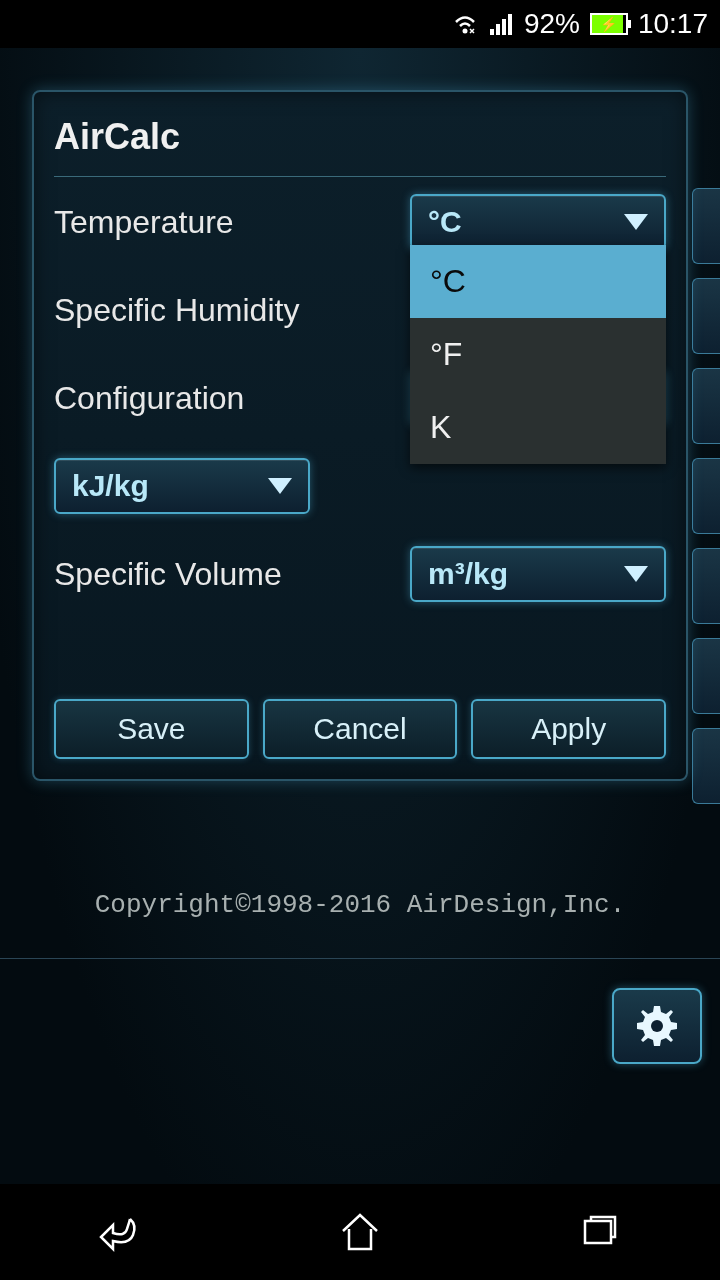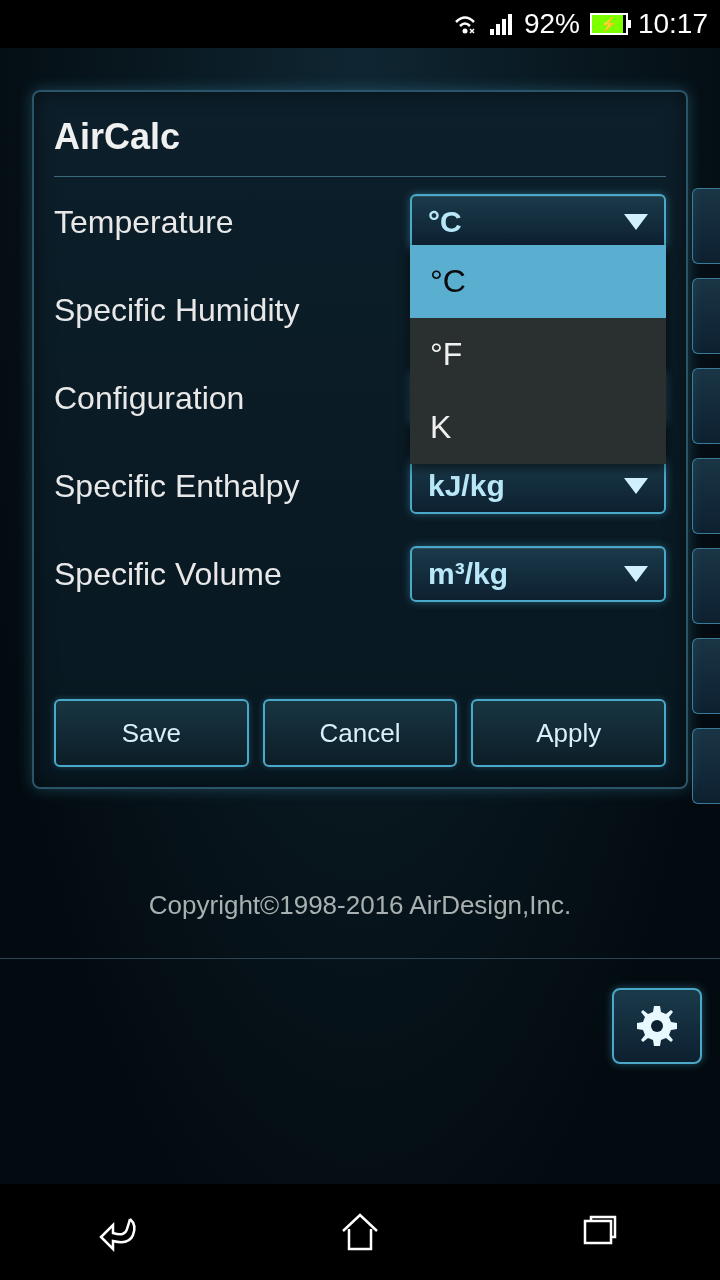--- a/index.html
+++ b/index.html
@@ -167,43 +167,43 @@
     }
     
     
     .button-row {
       display: flex;
       gap: 14px;
       margin-top: 100px;
     }
     .action-btn {
       flex: 1;
-      height: 68px;
+      height: 60px;
       background: linear-gradient(180deg, #183542 0%, #0c1e28 100%);
       border: 2px solid #4aa8c8;
       border-radius: 6px;
       color: #d8f0f8;
-      font-size: 26px;
+      font-size: 30px;
       display: flex;
       align-items: center;
       justify-content: center;
       box-shadow: 0 0 6px rgba(80, 180, 220, 0.3);
       cursor: pointer;
     }
     
     
     .copyright {
       position: absolute;
       top: 890px;
       left: 0;
       right: 0;
       text-align: center;
       font-size: 26px;
       color: #a8b0b0;
-      font-family: Liberation Sans, sans-serif;
+      font-family: Liberation Mono, monospace;
     }
     
     
     .bg-tab {
       position: absolute;
       right: 0;
       width: 28px;
       height: 76px;
       background: linear-gradient(180deg, #1a3545 0%, #0d2030 100%);
       border: 1px solid #3a7a98;
@@ -330,21 +330,20 @@
 
   <div class="config-row">
     <span class="config-label">Configuration</span>
     <div class="dropdown">
       <span>kPa</span>
       <span class="dropdown-arrow"></span>
     </div>
   </div>
 
   <div class="config-row">
-    <span class="config-label">Specific Enthalpy</span>
     <div class="dropdown">
       <span>kJ/kg</span>
       <span class="dropdown-arrow"></span>
     </div>
   </div>
 
   <div class="config-row">
     <span class="config-label">Specific Volume</span>
     <div class="dropdown">
       <span>m³/kg</span>

